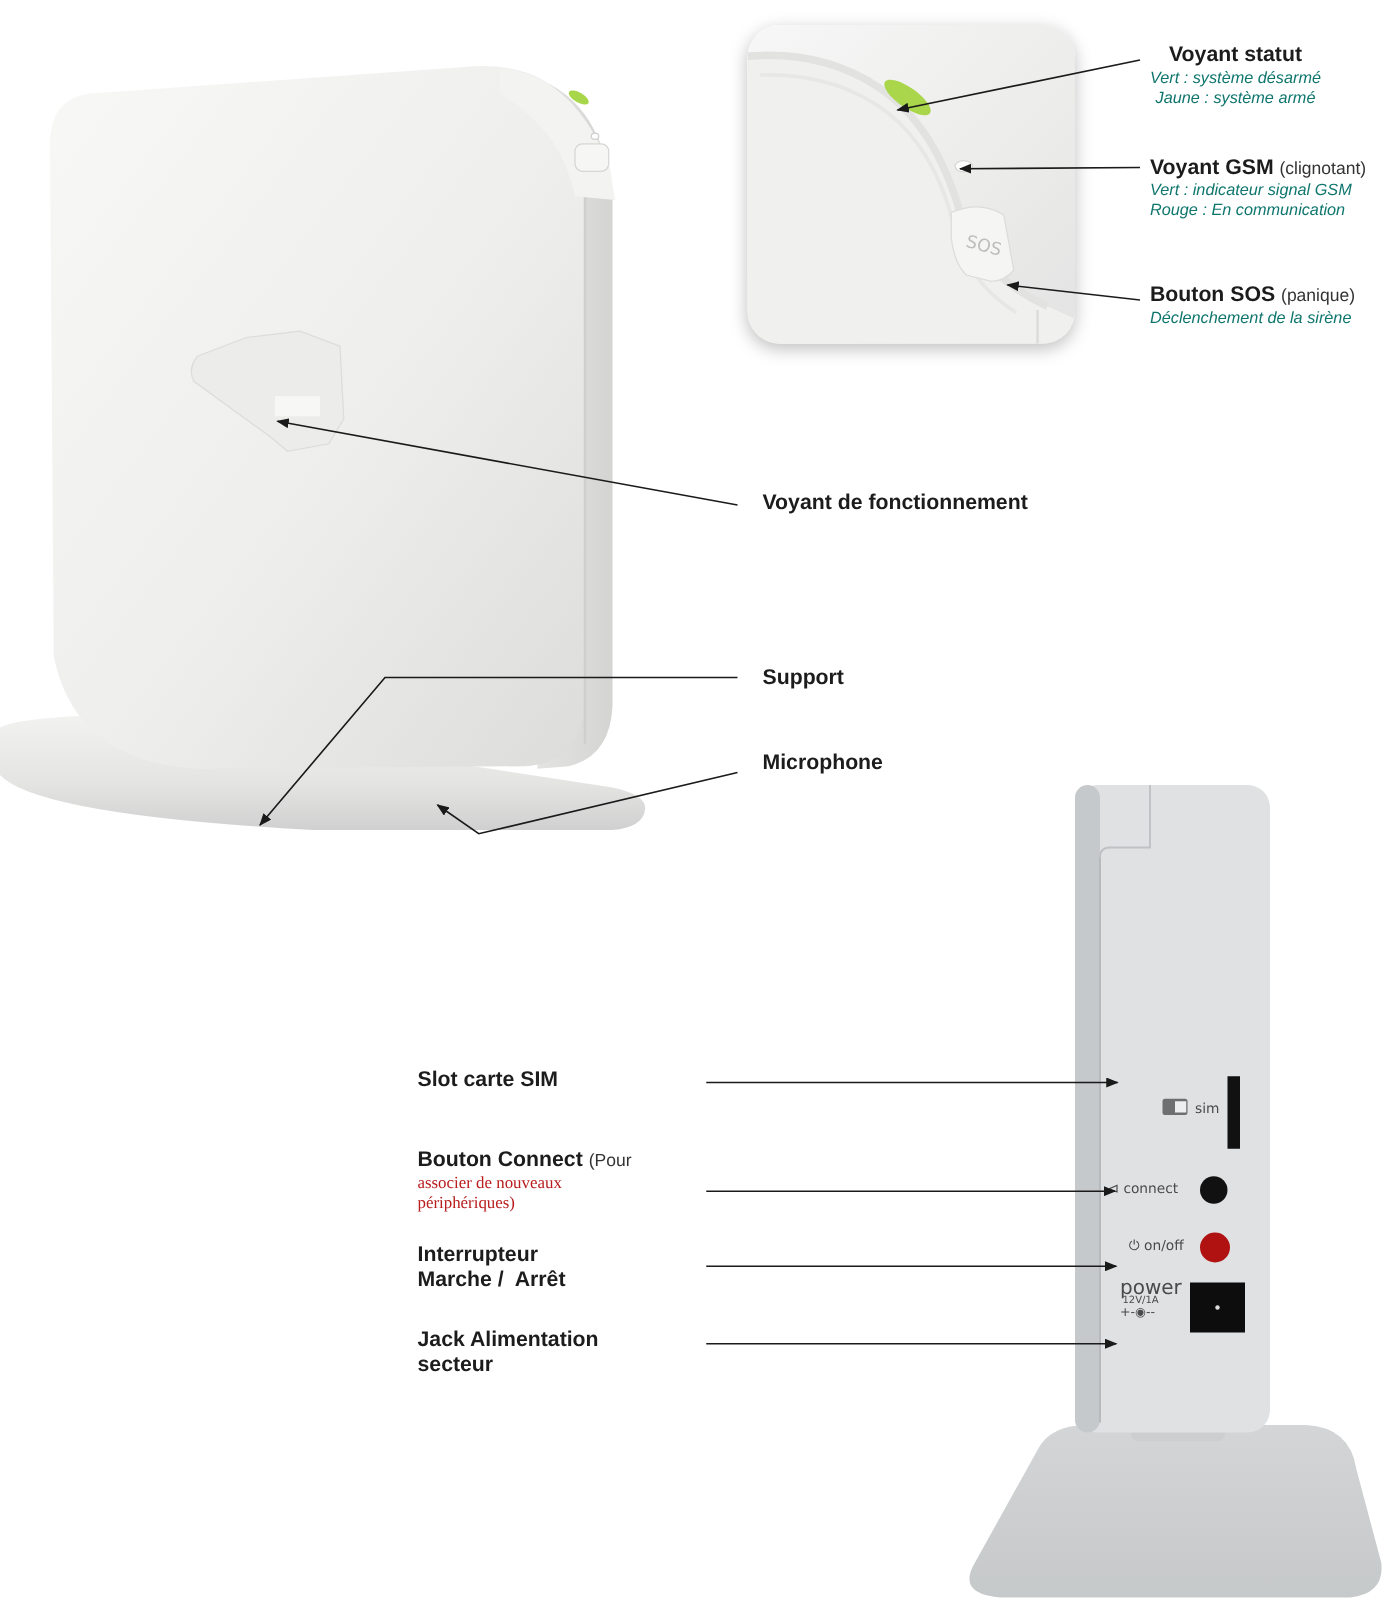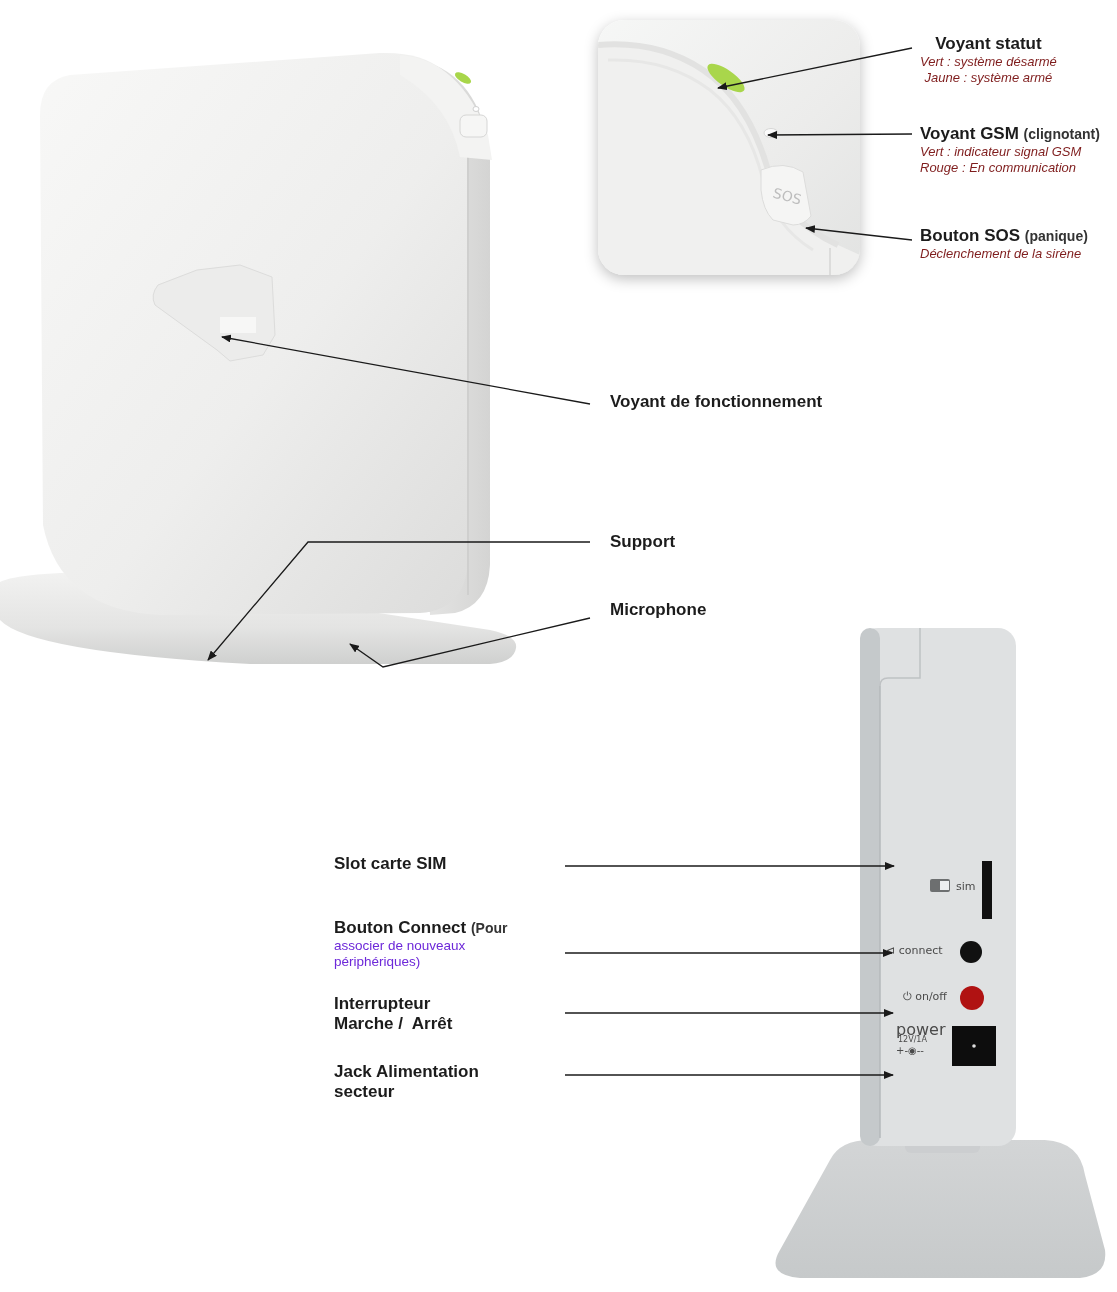--- a/index.html
+++ b/index.html
@@ -1,22 +1,22 @@
 <!DOCTYPE html>
 <html><head>
   <meta charset="utf-8">
   <style>
     html, body { margin: 0; padding: 0; background: #ffffff; }
     body { width: 1117px; height: 1292px; position: relative; overflow: hidden;
            font-family: "Liberation Sans", sans-serif; color: #1e1e1e; }
     .abs { position: absolute; }
     .lbl-title { font-weight: bold; font-size: 17px; color: #1c1c1c; white-space: nowrap; }
-    .lbl-title .paren { font-weight: bold; font-size: 14px; color: #333; margin-top: 28px; }
-    .lbl-sub { font-style: italic; font-size: 13px; color: #7f1d1d; white-space: nowrap; line-height: 16px; }
-    .lbl-small { font-size: 13.5px; color: #6d28d9; line-height: 16px; }
+    .lbl-title .paren { font-weight: normal; font-size: 14px; color: #333; margin-top: 28px; }
+    .lbl-sub { font-style: italic; font-size: 13px; color: #0f766e; white-space: nowrap; line-height: 16px; }
+    .lbl-small { font-size: 13.5px; color: #b91c1c; line-height: 16px; font-family: Liberation Serif, serif; }
     svg.overlay { position: absolute; left: 0; top: 0; pointer-events: none; }
 
     
     .front-base { left: -10px; top: 560px; width: 530px; height: 110px; }
     .front-body { left: 40px; top: 45px; width: 460px; height: 590px; }
 
     
     .inset { left: 598px; top: 20px; width: 262px; height: 255px; border-radius: 26px;
              background: linear-gradient(135deg,#f6f7f6 0%,#ececeb 60%,#e2e3e2 100%);
              box-shadow: 0 4px 14px rgba(0,0,0,0.25); overflow: hidden; }

